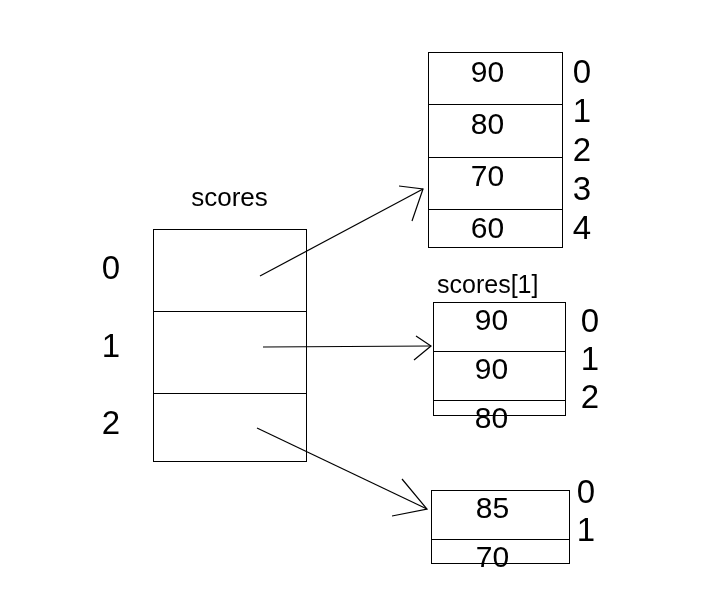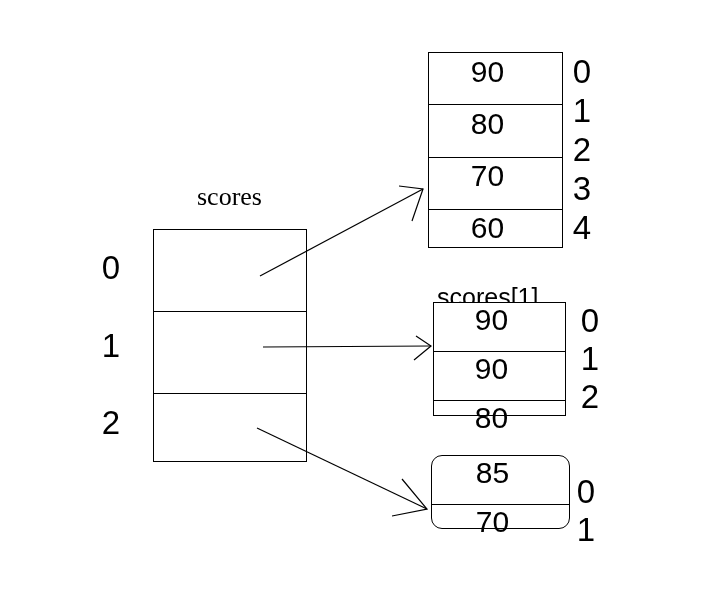--- a/index.html
+++ b/index.html
@@ -28,21 +28,21 @@
     font-size:33px;
   }
   .arrows { position:absolute; left:0; top:0; pointer-events:none; }
   .arrows polyline, .arrows line { fill:none; stroke-width:1.2px; }
 </style>
 </head>
 <body>
 
 <div class="canvas">
 
-  <div class="title" style="left:152px; top:183px; width:155px; text-align:center; font-size:26px;font-family:Liberation Serif, serif;">scores</div>
+  <div class="title" style="left:152px; top:183px; width:155px; text-align:center; font-size:26px;">scores</div>
 
   <div class="idxcol" style="left:94px; top:229px; width:34px; height:233px;">
     <span class="idx">0</span>
     <span class="idx">1</span>
     <span class="idx">2</span>
   </div>
 
   <div class="box" style="left:153px; top:229px; width:154px; height:233px;">
     <div class="cell"></div>
     <div class="cell"></div>
@@ -56,33 +56,33 @@
     <div class="cell">60</div>
   </div>
   <div class="idxcol" style="left:568px; top:52px; width:28px; height:196px;">
     <span class="idx">0</span>
     <span class="idx">1</span>
     <span class="idx">2</span>
     <span class="idx">3</span>
     <span class="idx">4</span>
   </div>
 
-  <div class="title" style="left:437px; top:284px;">scores[1]</div>
+  <div class="title" style="left:437px; top:271px;">scores[1]</div>
   <div class="box" style="left:433px; top:302px; width:133px; height:114px;">
     <div class="cell">90</div>
     <div class="cell">90</div>
     <div class="cell">80</div>
   </div>
   <div class="idxcol" style="left:576px; top:302px; width:28px; height:114px;">
     <span class="idx">0</span>
     <span class="idx">1</span>
     <span class="idx">2</span>
   </div>
 
-  <div class="box" style="left:431px; top:455px; width:139px; height:74px;border-radius:11px;">
+  <div class="box" style="left:431px; top:490px; width:139px; height:74px;">
     <div class="cell">85</div>
     <div class="cell">70</div>
   </div>
   <div class="idxcol" style="left:572px; top:473px; width:28px; height:74px;">
     <span class="idx">0</span>
     <span class="idx">1</span>
   </div>
 
   <svg class="arrows" width="726" height="590" viewBox="0 0 726 590">
 

